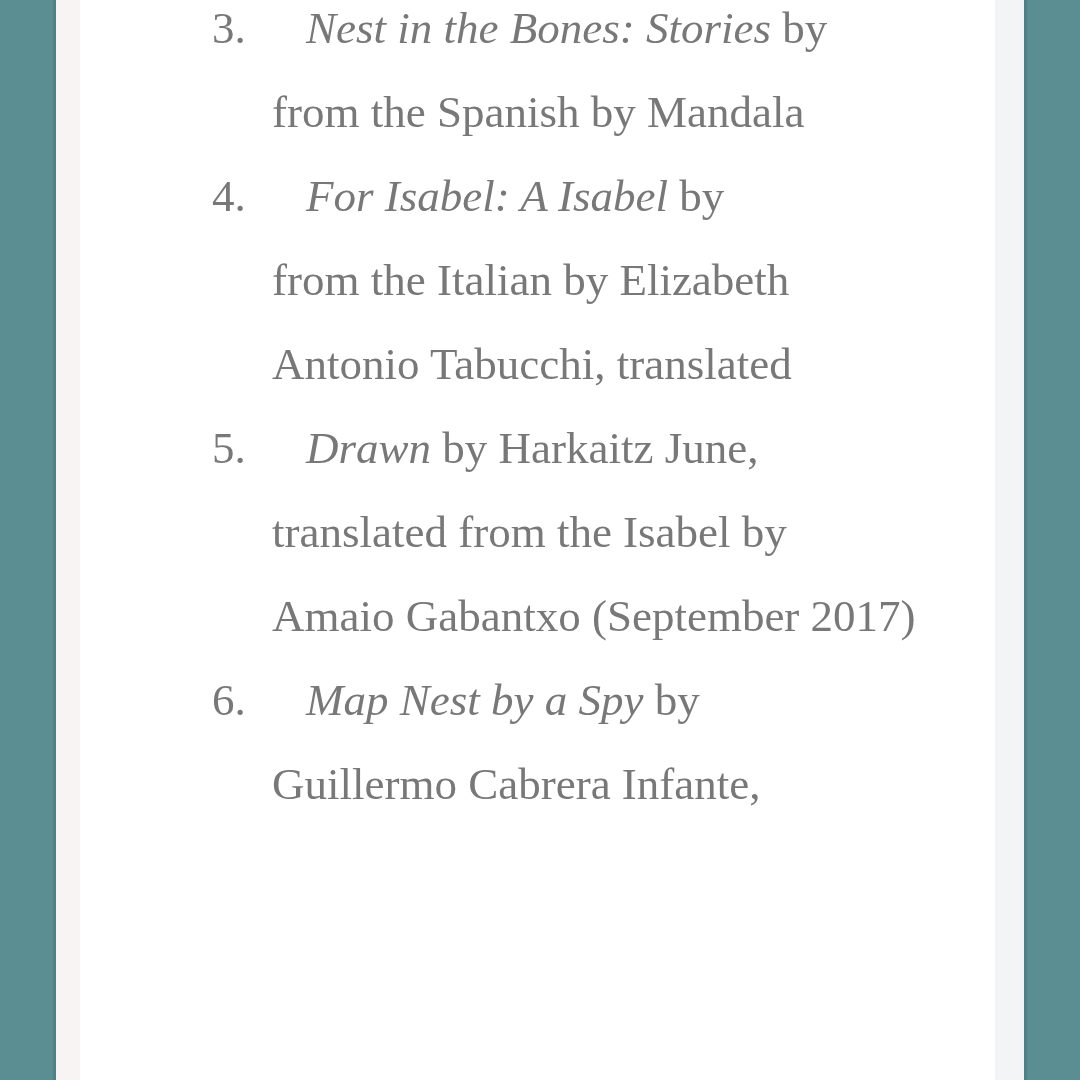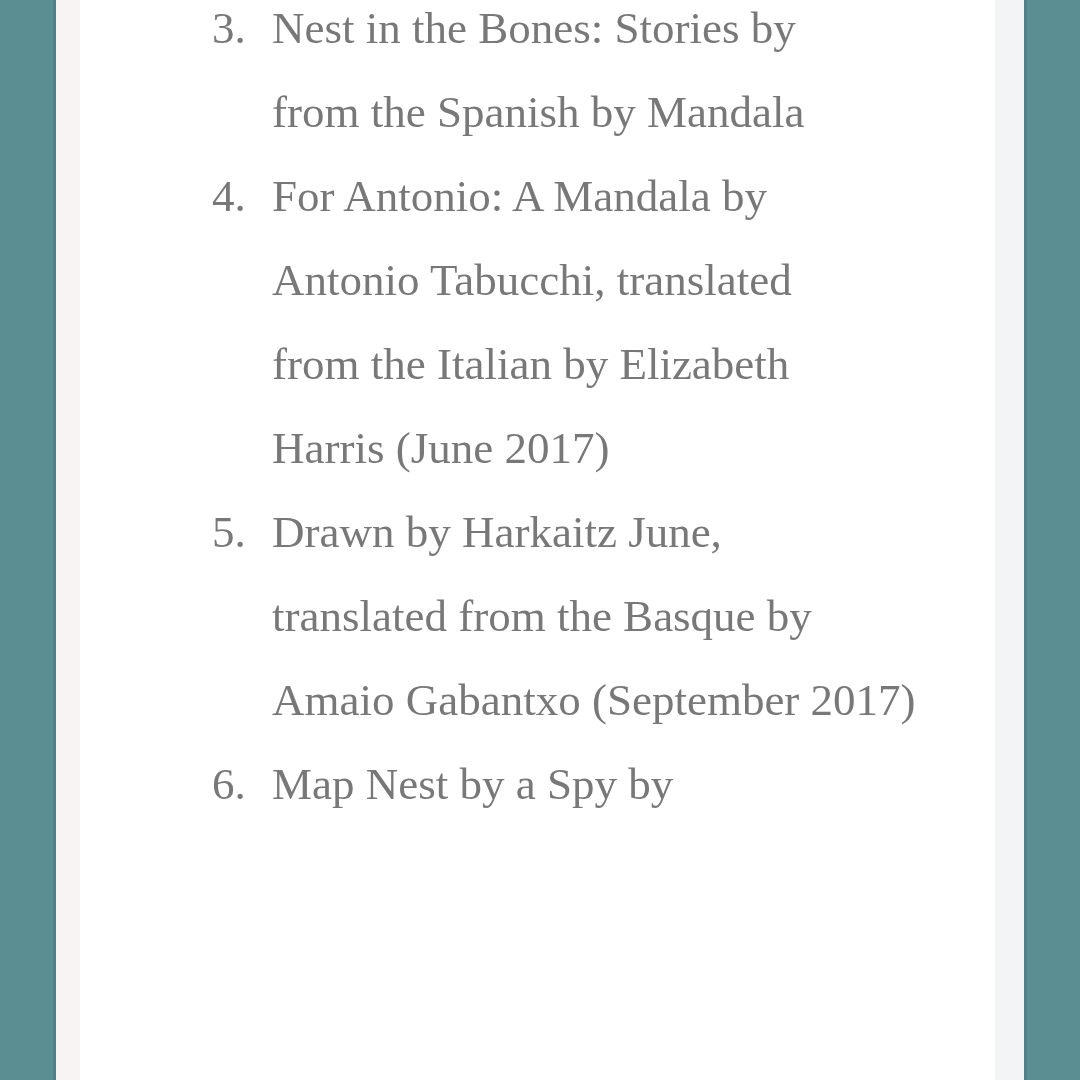--- a/index.html
+++ b/index.html
@@ -77,53 +77,55 @@
     position: relative;
     padding-left: 60px;
     white-space: nowrap;
   }
   .num {
     position: absolute;
     left: 0;
     top: 0;
   }
   .title {
+    font-style: italic;
+    margin-left: 34px;
   }
 </style>
 </head>
 <body>
 
 <div class="canvas">
   <div class="teal-bar left"></div>
 
   <div class="panel">
     <div class="edge-strip left-strip"></div>
     <div class="edge-strip right-strip"></div>
 
     <ol class="book-list">
 
       <li class="book-item">
         <div class="line first"><span class="num">3.</span><span class="title">Nest in the Bones: Stories</span><span> by</span></div>
         <div class="line">from the Spanish by Mandala</div>
       </li>
 
       <li class="book-item">
-        <div class="line first"><span class="num">4.</span><span class="title">For Antonio: A Mandala</span><span> by</span></div>
+        <div class="line first"><span class="num">4.</span><span class="title">For Isabel: A Isabel</span><span> by</span></div>
+        <div class="line">from the Italian by Elizabeth</div>
         <div class="line">Antonio Tabucchi, translated</div>
-        <div class="line">from the Italian by Elizabeth</div>
-        <div class="line">Harris (June 2017)</div>
       </li>
 
       <li class="book-item">
         <div class="line first"><span class="num">5.</span><span class="title">Drawn</span><span> by Harkaitz June,</span></div>
-        <div class="line">translated from the Basque by</div>
+        <div class="line">translated from the Isabel by</div>
         <div class="line">Amaio Gabantxo (September 2017)</div>
       </li>
 
       <li class="book-item">
         <div class="line first"><span class="num">6.</span><span class="title">Map Nest by a Spy</span><span> by</span></div>
+        <div class="line">Guillermo Cabrera Infante,</div>
       </li>
 
     </ol>
   </div>
 
   <div class="teal-bar right"></div>
 </div>
 
 </body></html>

